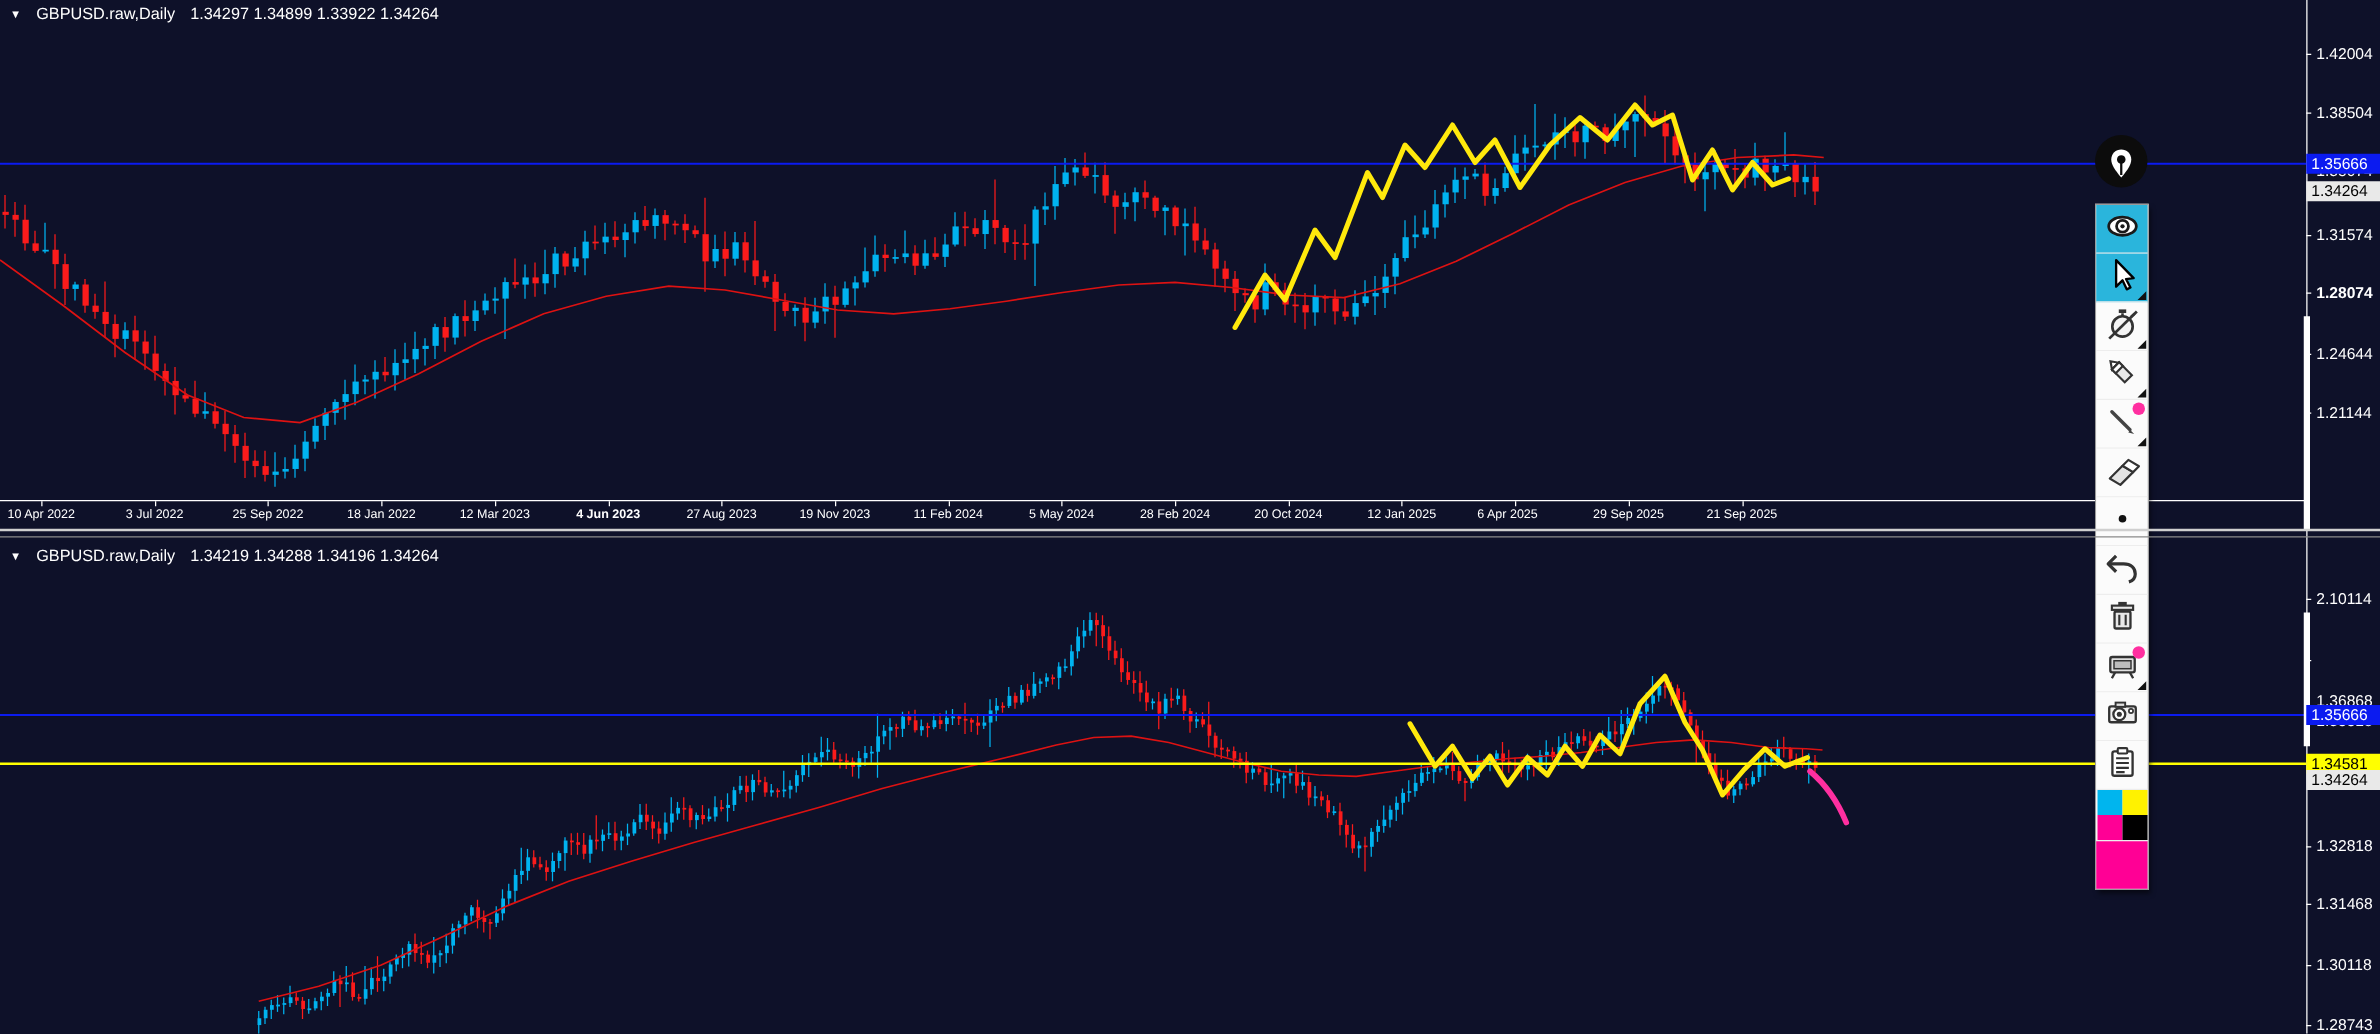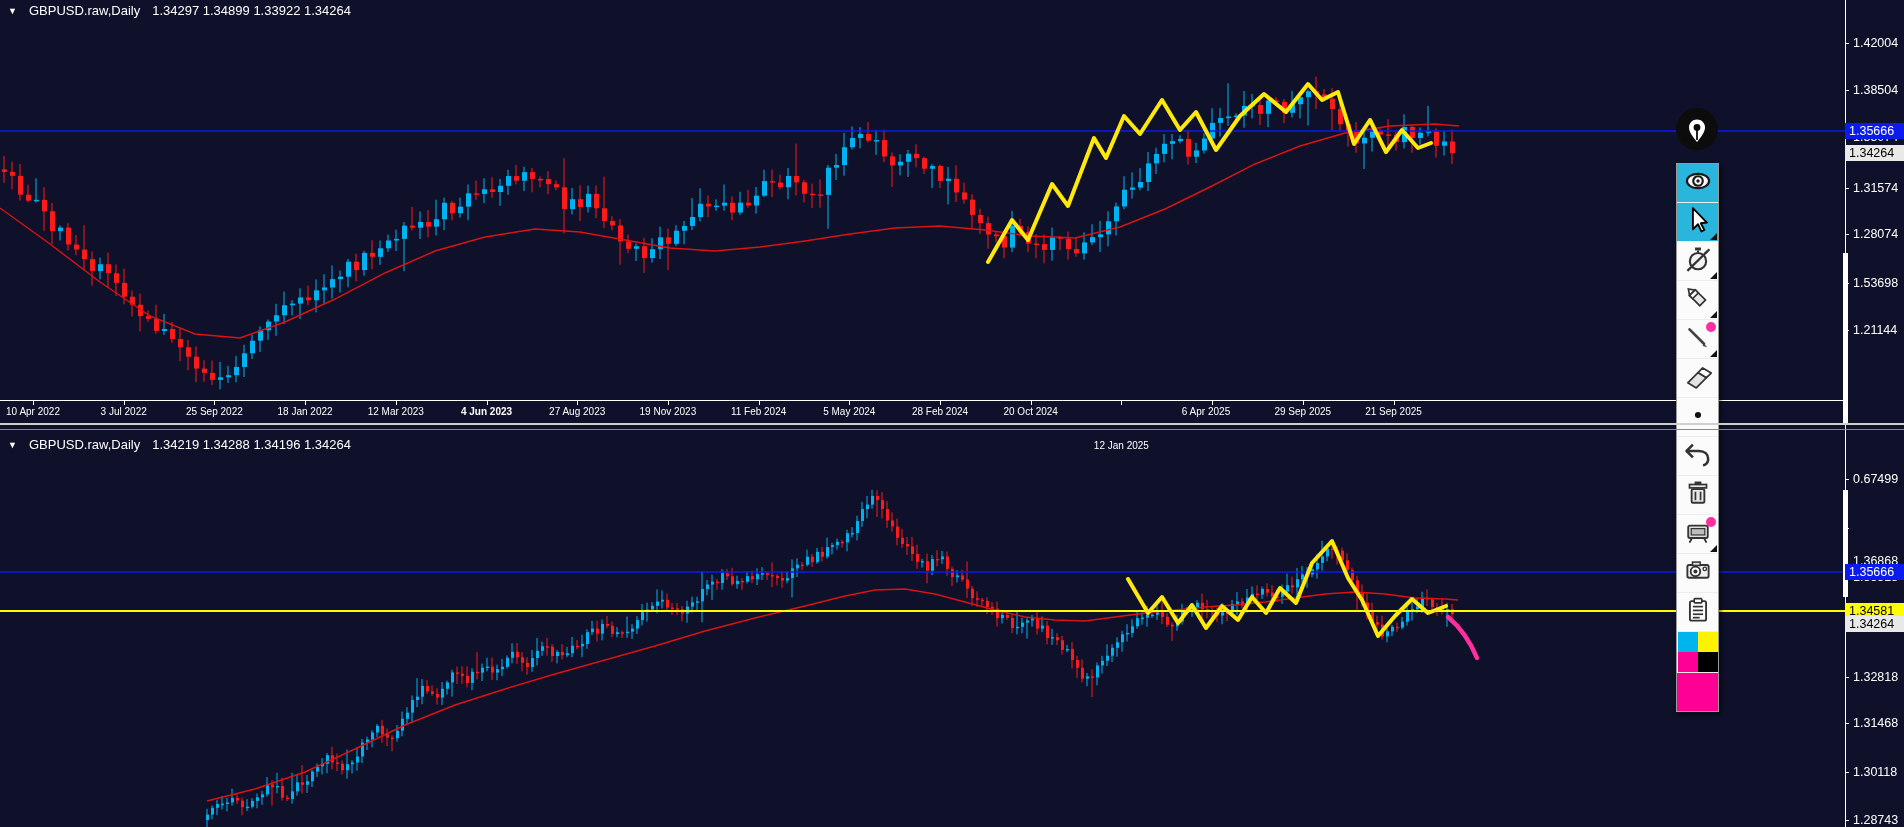--- a/index.html
+++ b/index.html
@@ -427,23 +427,23 @@
     <div class="price-axis" id="axis-weekly" style="height:424px">
         <div class="tick-dash" style="top: 43px;"></div>
         <div class="tick-label" style="top: 35px;">1.42004</div>
         <div class="tick-dash" style="top: 90px;"></div>
         <div class="tick-label" style="top: 82px;">1.38504</div>
         <div class="tick-dash" style="top: 137px;"></div>
         <div class="tick-label" style="top: 129px;">1.35074</div>
         <div class="tick-dash" style="top: 188px;"></div>
         <div class="tick-label" style="top: 180px;">1.31574</div>
         <div class="tick-dash" style="top: 234px;"></div>
-        <div class="tick-label" style="top: 226px;">1.28074</div>
+        <div class="tick-label" style="top: 226px; font-weight: bold;">1.28074</div>
         <div class="tick-dash" style="top: 283px;"></div>
-        <div class="tick-label" style="top: 275px;">1.53698</div>
+        <div class="tick-label" style="top: 275px;">1.24644</div>
         <div class="tick-dash" style="top: 330px;"></div>
         <div class="tick-label" style="top: 322px;">1.21144</div>
         <div class="badge" style="top: 123px; background: rgb(11, 27, 240); color: rgb(255, 255, 255);">1.35666</div>
         <div class="badge" style="top: 145px; background: rgb(233, 233, 233); color: rgb(0, 0, 0);">1.34264</div>
       </div>
     <div class="time-axis" id="taxis-weekly">
         <div class="date-tick" style="left: 33px;"></div>
         <div class="date-label" style="left: 33px;">10 Apr 2022</div>
         <div class="date-tick" style="left: 123.7px;"></div>
         <div class="date-label" style="left: 123.7px;">3 Jul 2022</div>
@@ -461,21 +461,21 @@
         <div class="date-label" style="left: 667.9px;">19 Nov 2023</div>
         <div class="date-tick" style="left: 758.6px;"></div>
         <div class="date-label" style="left: 758.6px;">11 Feb 2024</div>
         <div class="date-tick" style="left: 849.3px;"></div>
         <div class="date-label" style="left: 849.3px;">5 May 2024</div>
         <div class="date-tick" style="left: 940px;"></div>
         <div class="date-label" style="left: 940px;">28 Feb 2024</div>
         <div class="date-tick" style="left: 1030.7px;"></div>
         <div class="date-label" style="left: 1030.7px;">20 Oct 2024</div>
         <div class="date-tick" style="left: 1121.4px;"></div>
-        <div class="date-label" style="left: 1121.4px; margin-top: 34px;">12 Jan 2025</div>
+        <div class="date-label" style="left: 1121.4px;">12 Jan 2025</div>
         <div class="date-tick" style="left: 1212.1px;"></div>
         <div class="date-label" style="left: 1206px;">6 Apr 2025</div>
         <div class="date-tick" style="left: 1302.8px;"></div>
         <div class="date-label" style="left: 1302.8px;">29 Sep 2025</div>
         <div class="date-tick" style="left: 1393.5px;"></div>
         <div class="date-label" style="left: 1393.5px;">21 Sep 2025</div>
       </div>
   </div>
 
   <div class="chart-window" id="win-daily">
@@ -988,21 +988,21 @@
         <polyline points="1128,152 1148,186 1162,170 1178,196 1192,178 1206,201 1222,179 1238,193 1252,170 1266,186 1280,161 1296,176 1312,136 1332,114 1348,151 1362,173 1378,209 1395,189 1412,172 1428,186 1446,179" fill="none" stroke="#ffe90c" stroke-width="4" stroke-linejoin="round" stroke-linecap="round"></polyline>
         <path d="M1448,190 C1460,200 1470,214 1477,231" fill="none" stroke="#ff2fa0" stroke-width="4.5" stroke-linecap="round"></path>
       </svg>
     <div class="chart-title" style="top:10px">
       <span class="tri">▼</span>
       <span>GBPUSD.raw,Daily</span>
       <span>1.34219 1.34288 1.34196 1.34264</span>
     </div>
     <div class="price-axis" id="axis-daily" style="height:400px">
         <div class="tick-dash" style="top: 52px;"></div>
-        <div class="tick-label" style="top: 44px;">0.67499</div>
+        <div class="tick-label" style="top: 44px;">2.10114</div>
         <div class="tick-dash" style="top: 101px;"></div>
         <div class="tick-label" style="top: 93px; margin-top: 33px;">1.36868</div>
         <div class="tick-dash" style="top: 150px;"></div>
         <div class="tick-label" style="top: 142px;">1.35518</div>
         <div class="tick-dash" style="top: 250px;"></div>
         <div class="tick-label" style="top: 242px;">1.32818</div>
         <div class="tick-dash" style="top: 296px;"></div>
         <div class="tick-label" style="top: 288px;">1.31468</div>
         <div class="tick-dash" style="top: 345px;"></div>
         <div class="tick-label" style="top: 337px;">1.30118</div>

